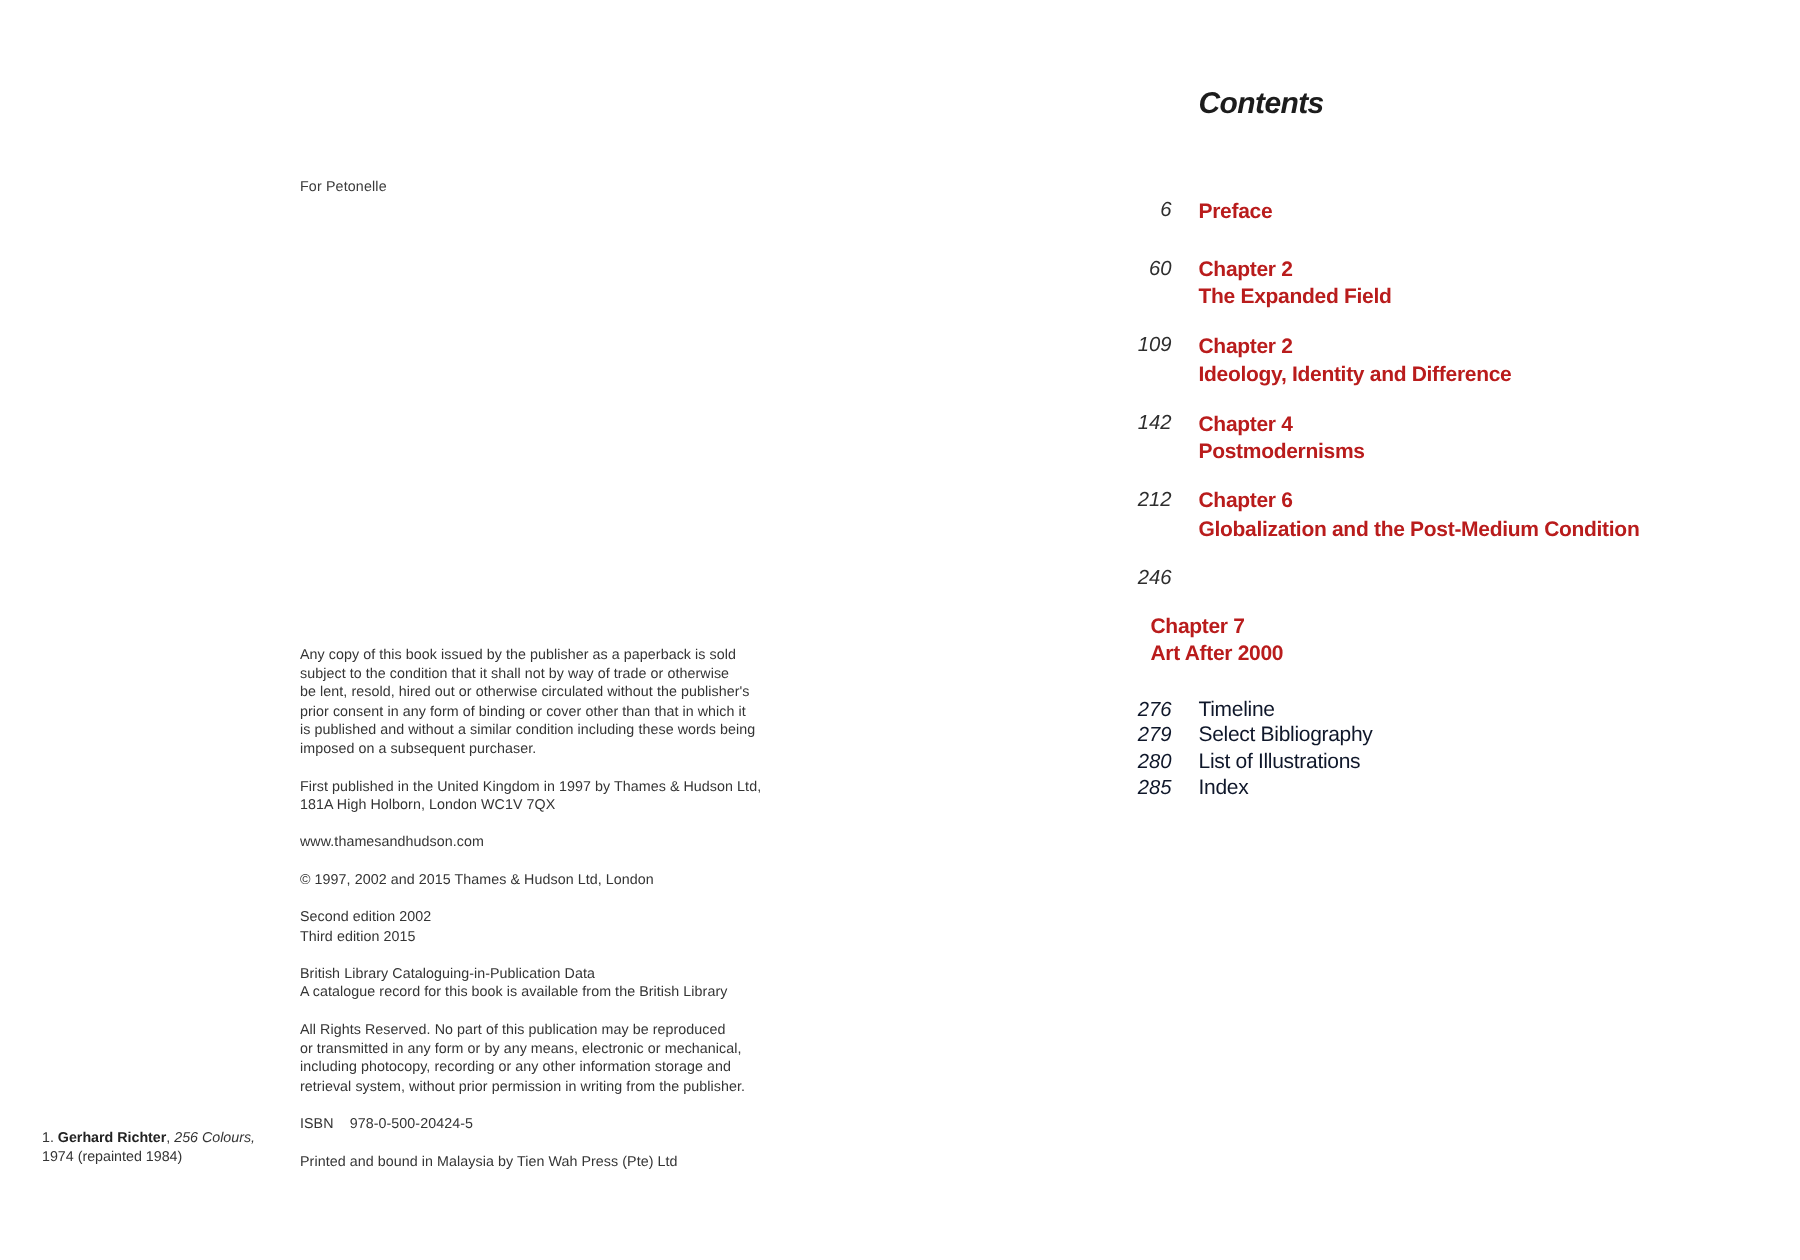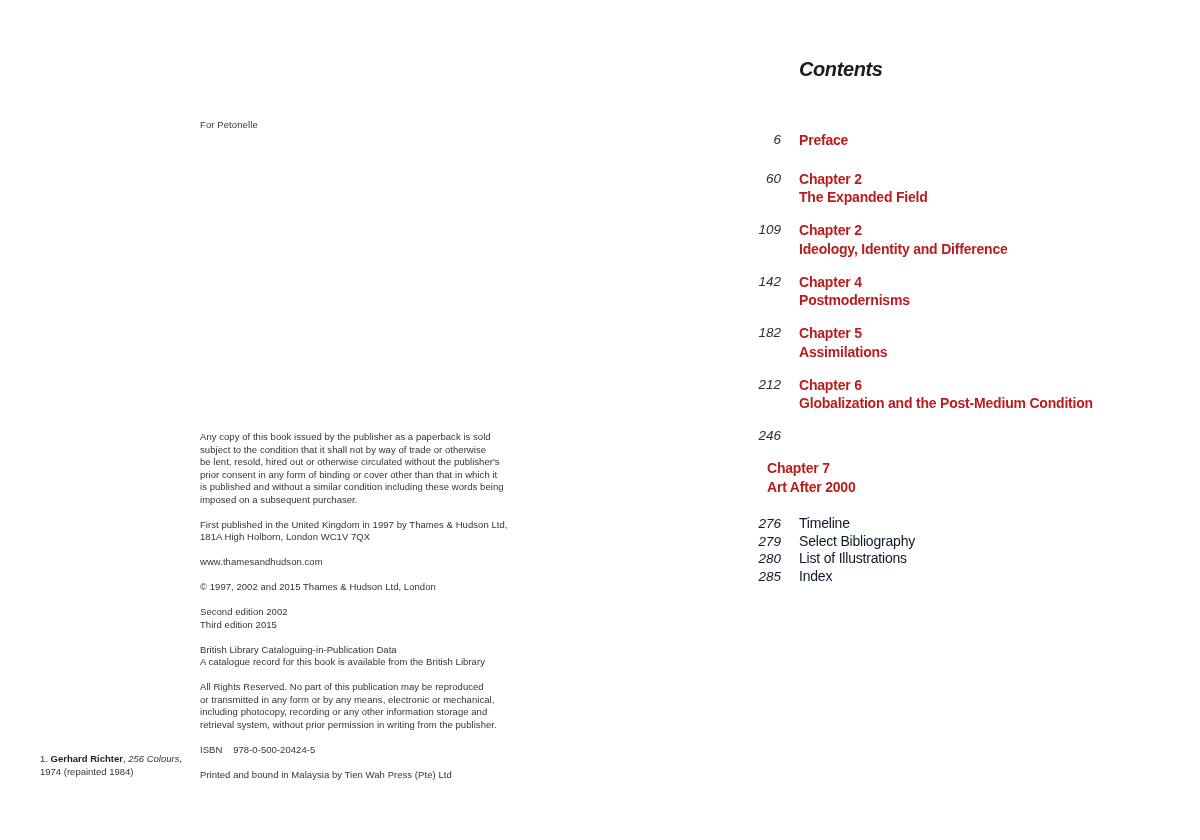--- a/index.html
+++ b/index.html
@@ -19,21 +19,21 @@
   }
   .imprint {
     position: absolute; left: 200px; top: 431px; width: 310px;
     font-size: 9.5px; line-height: 12.6px; color: #343434;
   }
   .imprint-block { margin-bottom: 12.3px; }
   .imprint-block:last-child { margin-bottom: 0; }
   .imprint-line { white-space: pre; letter-spacing: 0.05px; }
 
   .figure-caption {
-    position: absolute; left: 40px; top: 753px;
+    position: absolute; left: 28px; top: 753px;
     font-size: 9.5px; line-height: 12.8px; color: #343434;
   }
   .caption-line { white-space: pre; }
   .caption-artist { font-weight: bold; color: #222; }
   .caption-work { font-style: italic; }
 
   
   .contents-heading {
     position: absolute; left: 799px; top: 58px;
     font-size: 20px; font-weight: bold; letter-spacing: -0.4px;
@@ -154,27 +154,20 @@
     </div>
 
     <div class="toc-row row-bold row-chapter">
       <div class="toc-page">142</div>
       <div class="toc-label">
           <div class="toc-title">Chapter 4</div>
           <div class="toc-subtitle">Postmodernisms</div>
         </div>
     </div>
 
-    <div class="toc-row row-bold row-chapter">
-      <div class="toc-page">182</div>
-      <div class="toc-label">
-          <div class="toc-title">Chapter 5</div>
-          <div class="toc-subtitle">Assimilations</div>
-        </div>
-    </div>
 
     <div class="toc-row row-bold row-chapter">
       <div class="toc-page">212</div>
       <div class="toc-label">
           <div class="toc-title">Chapter 6</div>
           <div class="toc-subtitle">Globalization and the Post-Medium Condition</div>
         </div>
     </div>
 
     <div class="toc-row row-bold row-last-chapter">

